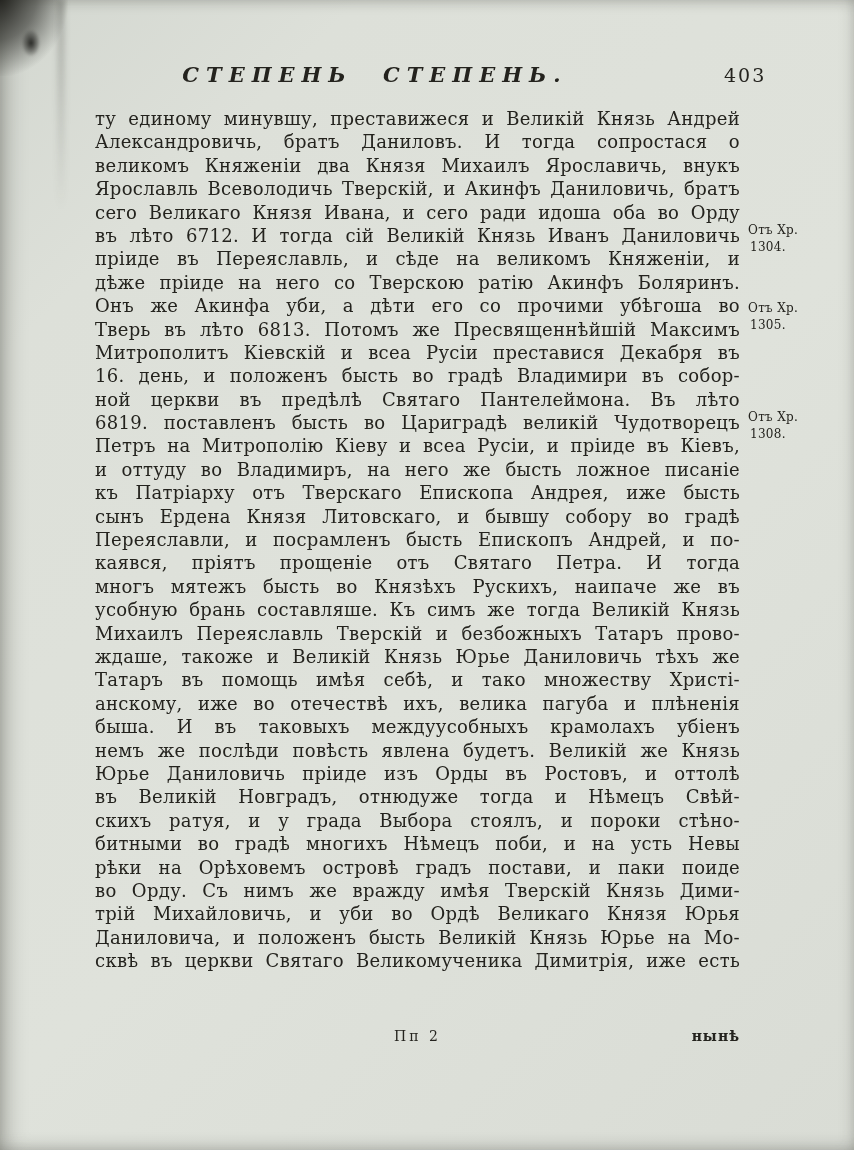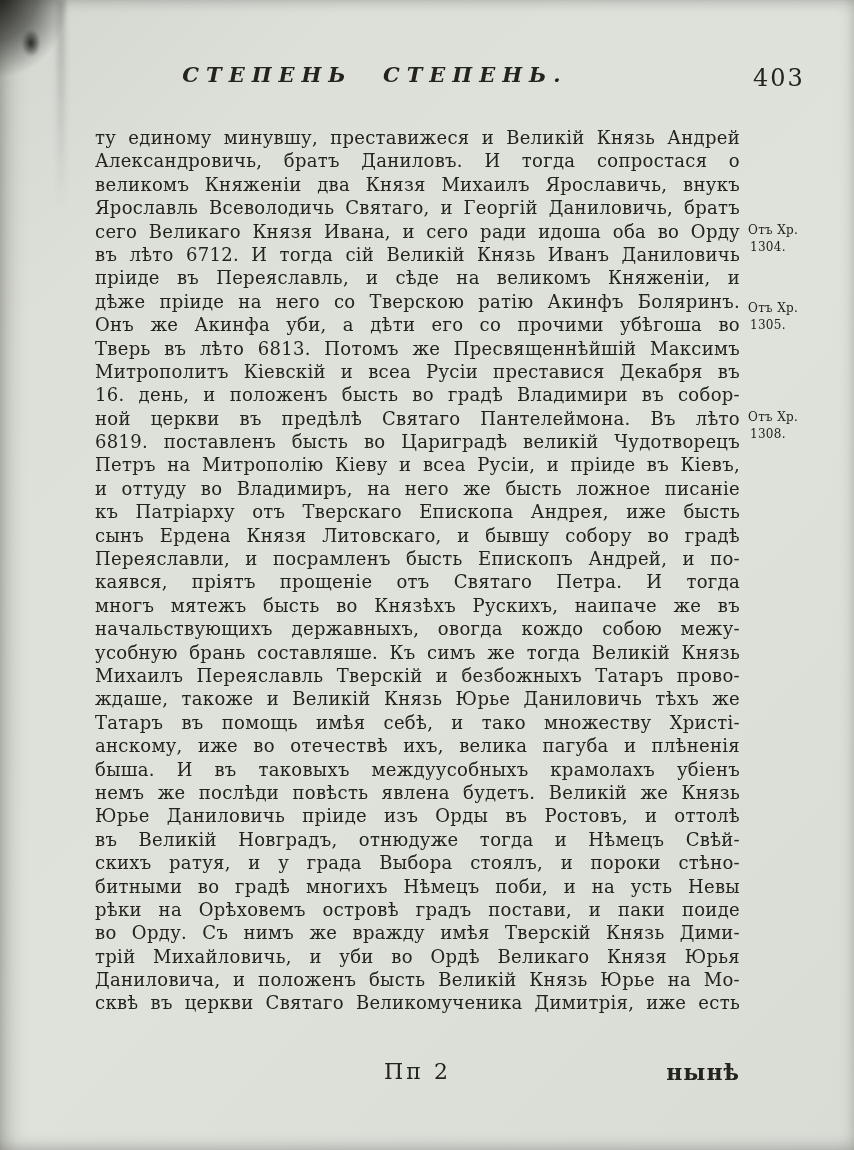--- a/index.html
+++ b/index.html
@@ -58,32 +58,30 @@
     font-size: 21px;
     letter-spacing: 7px;
     word-spacing: 16px;
     white-space: nowrap;
   }
   .page-number {
     position: absolute;
     top: 64px;
     left: 724px;
     width: 60px;
-    font-size: 24px;
+    font-size: 19px;
     letter-spacing: 2px;
-    margin-left: 29px;
   }
 
   
   .text-block {
     position: absolute;
     top: 107px;
     left: 95px;
     width: 645px;
-    margin-top: 19px;
   }
   .line {
     height: 23.4px;
     overflow: hidden;
     font-size: 18px;
     line-height: 23.4px;
     text-align: justify;
     text-align-last: justify;
     letter-spacing: 0.3px;
     white-space: normal;
@@ -103,22 +101,21 @@
   .note-2 { top: 300px; }
   .note-3 { top: 409px; }
 
   
   .footer {
     position: absolute;
     top: 1028px;
     left: 95px;
     width: 645px;
     height: 26px;
-    font-size: 22px;
-    margin-top: 31px;
+    font-size: 14px;
   }
   .signature {
     position: absolute;
     left: 0; right: 0;
     text-align: center;
     letter-spacing: 3px;
   }
   .catchword {
     position: absolute;
     right: 0;
@@ -136,39 +133,38 @@
   <div class="edge-streak"></div>
 
   <div class="header-title">СТЕПЕНЬ СТЕПЕНЬ.</div>
 
   <div class="page-number">403</div>
 
   <div class="text-block">
       <div class="line">ту единому минувшу, преставижеся и Великій Князь Андрей</div>
       <div class="line">Александровичь, братъ Даниловъ. И тогда сопростася о</div>
       <div class="line">великомъ Княженіи два Князя Михаилъ Ярославичь, внукъ</div>
-      <div class="line">Ярославль Всеволодичь Святаго, и Георгій Даниловичь, братъ</div>
+      <div class="line">Ярославль Всеволодичь Тверскій, и Акинфъ Даниловичь, братъ</div>
       <div class="line">сего Великаго Князя Ивана, и сего ради идоша оба во Орду</div>
       <div class="line">въ лѣто 6712. И тогда сій Великій Князь Иванъ Даниловичь</div>
       <div class="line">пріиде въ Переяславль, и сѣде на великомъ Княженіи, и</div>
       <div class="line">дѣже пріиде на него со Тверскою ратію Акинфъ Боляринъ.</div>
       <div class="line">Онъ же Акинфа уби, а дѣти его со прочими убѣгоша во</div>
       <div class="line">Тверь въ лѣто 6813. Потомъ же Пресвященнѣйшій Максимъ</div>
       <div class="line">Митрополитъ Кіевскій и всеа Русіи преставися Декабря въ</div>
       <div class="line">16. день, и положенъ бысть во градѣ Владимири въ собор-</div>
       <div class="line">ной церкви въ предѣлѣ Святаго Пантелеймона. Въ лѣто</div>
       <div class="line">6819. поставленъ бысть во Цариградѣ великій Чудотворецъ</div>
       <div class="line">Петръ на Митрополію Кіеву и всеа Русіи, и пріиде въ Кіевъ,</div>
       <div class="line">и оттуду во Владимиръ, на него же бысть ложное писаніе</div>
       <div class="line">къ Патріарху отъ Тверскаго Епископа Андрея, иже бысть</div>
       <div class="line">сынъ Ердена Князя Литовскаго, и бывшу собору во градѣ</div>
       <div class="line">Переяславли, и посрамленъ бысть Епископъ Андрей, и по-</div>
       <div class="line">каявся, пріятъ прощеніе отъ Святаго Петра. И тогда</div>
       <div class="line">многъ мятежъ бысть во Князѣхъ Рускихъ, наипаче же въ</div>
-      <div class="line">начальствующихъ державныхъ, овогда кождо собою межу-</div>
       <div class="line">усобную брань составляше. Къ симъ же тогда Великій Князь</div>
       <div class="line">Михаилъ Переяславль Тверскій и безбожныхъ Татаръ прово-</div>
       <div class="line">ждаше, такоже и Великій Князь Юрье Даниловичь тѣхъ же</div>
       <div class="line">Татаръ въ помощь имѣя себѣ, и тако множеству Христі-</div>
       <div class="line">анскому, иже во отечествѣ ихъ, велика пагуба и плѣненія</div>
       <div class="line">быша. И въ таковыхъ междуусобныхъ крамолахъ убіенъ</div>
       <div class="line">немъ же послѣди повѣсть явлена будетъ. Великій же Князь</div>
       <div class="line">Юрье Даниловичь пріиде изъ Орды въ Ростовъ, и оттолѣ</div>
       <div class="line">въ Великій Новградъ, отнюдуже тогда и Нѣмецъ Свѣй-</div>
       <div class="line">скихъ ратуя, и у града Выбора стоялъ, и пороки стѣно-</div>

